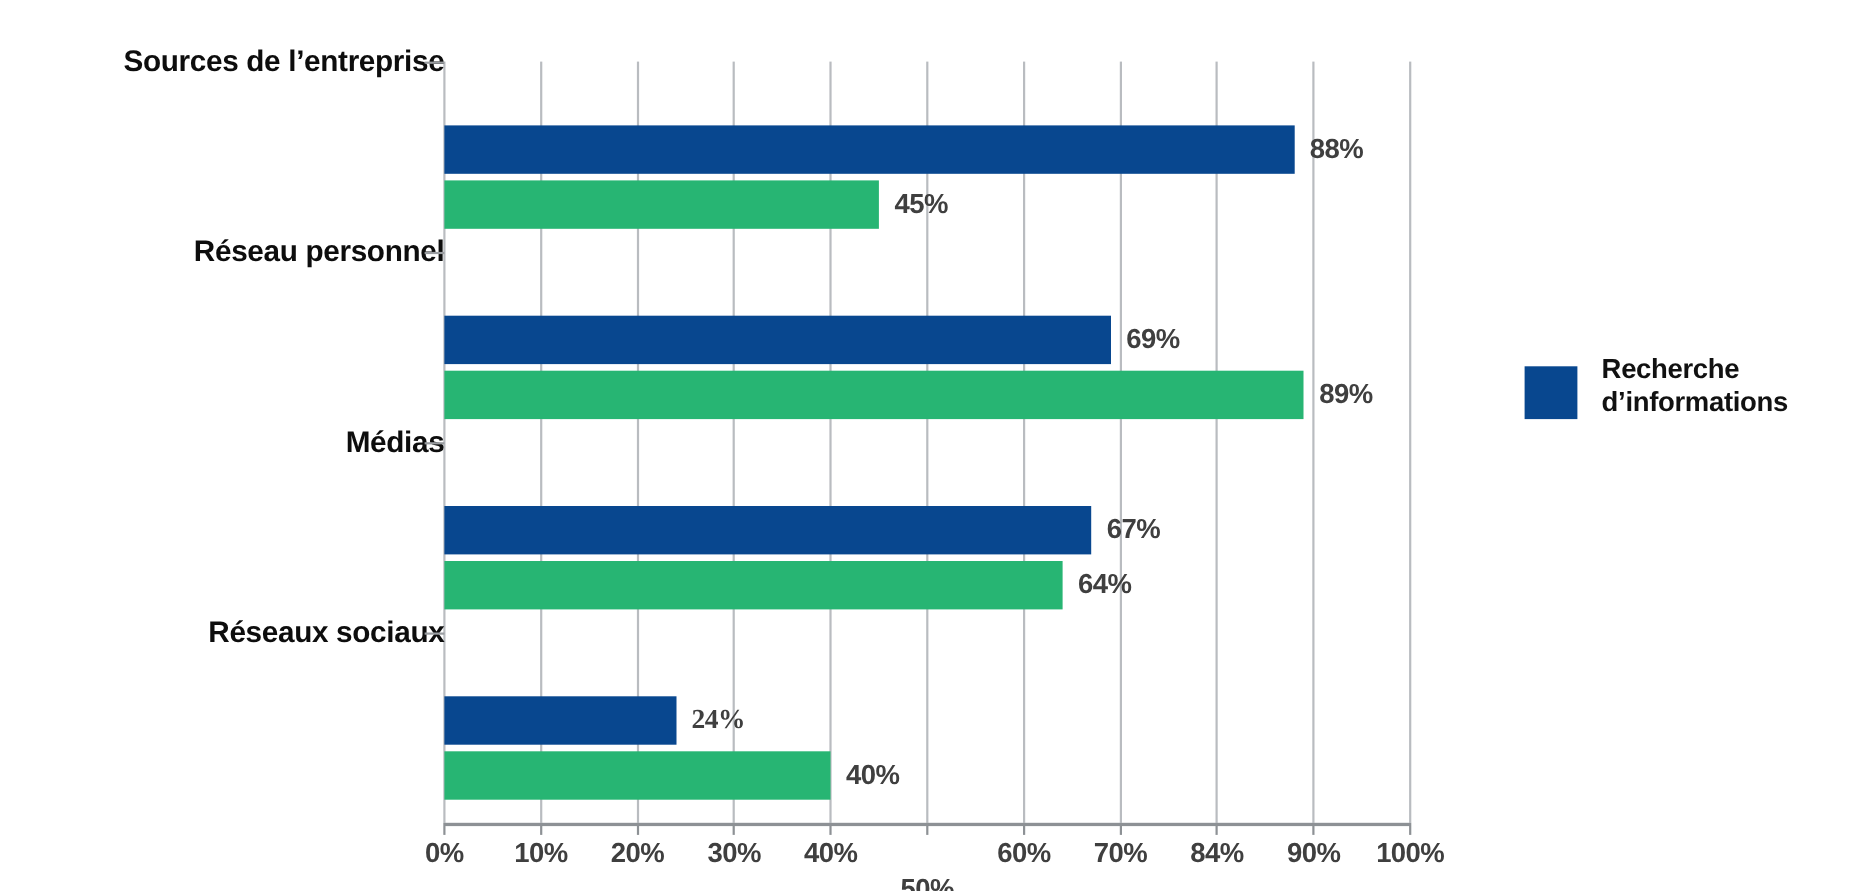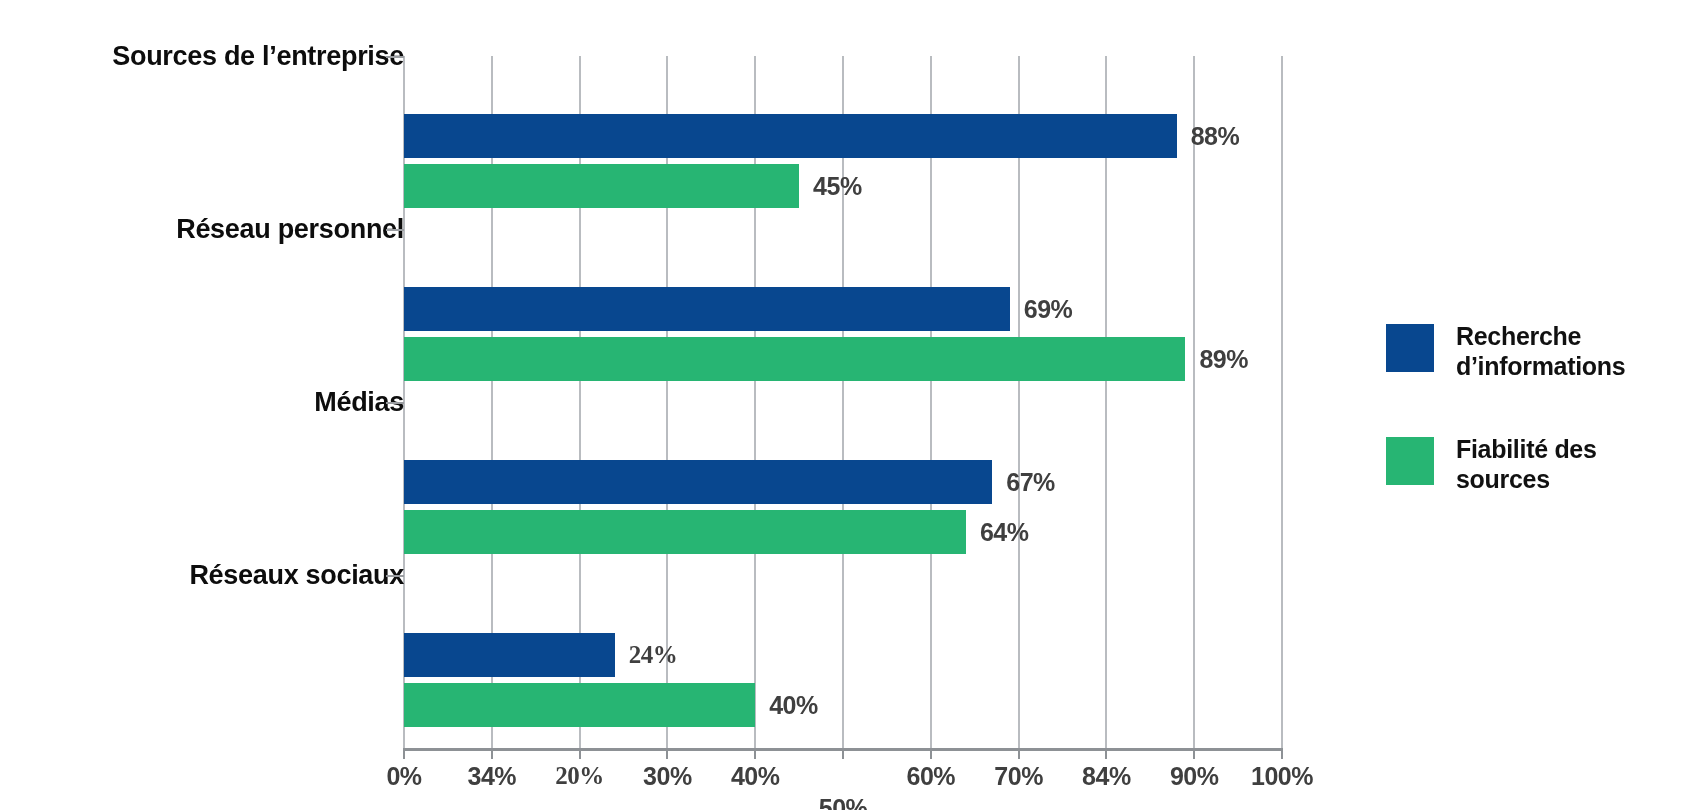--- a/index.html
+++ b/index.html
@@ -67,21 +67,21 @@
     transform:translateY(-50%);
   }
 
   
   .legend{
     position:absolute;
     left:1386px;top:322px;
     width:300px;
   }
   .legend-item{
-    display:flex;align-items:flex-start;
+    display:flex;align-items:flex-end;
     margin-bottom:54px;
   }
   .legend-swatch{
     width:48px;height:48px;flex:0 0 48px;margin-right:22px;margin-top:2px;
   }
   .legend-label{
     font-size:25px;font-weight:bold;color:#111111;
     line-height:1.18;
     letter-spacing:-0.3px;
     white-space:pre-line;
@@ -105,23 +105,23 @@
       <div class="grid-line" style="left: 929.8px; top: 56px; height: 692px;"></div>
       <div class="grid-line" style="left: 1017.6px; top: 56px; height: 692px;"></div>
       <div class="grid-line" style="left: 1105.4px; top: 56px; height: 692px;"></div>
       <div class="grid-line" style="left: 1193.2px; top: 56px; height: 692px;"></div>
       <div class="grid-line" style="left: 1281px; top: 56px; height: 692px;"></div>
     </div>
   <div id="xticks-layer">
       <div class="axis-tick" style="left: 403px;"></div>
       <div class="xtick-label" style="left: 404px;">0%</div>
       <div class="axis-tick" style="left: 490.8px;"></div>
-      <div class="xtick-label" style="left: 491.8px;">34%</div>
+      <div class="xtick-label" style="left: 491.8px;">10%</div>
       <div class="axis-tick" style="left: 578.6px;"></div>
-      <div class="xtick-label" style="left: 579.6px; font-family: Liberation Serif, serif;">20%</div>
+      <div class="xtick-label" style="left: 579.6px;">20%</div>
       <div class="axis-tick" style="left: 666.4px;"></div>
       <div class="xtick-label" style="left: 667.4px;">30%</div>
       <div class="axis-tick" style="left: 754.2px;"></div>
       <div class="xtick-label" style="left: 755.2px;">40%</div>
       <div class="axis-tick" style="left: 842px;"></div>
       <div class="xtick-label" style="left: 843px; margin-top: 32px;">50%</div>
       <div class="axis-tick" style="left: 929.8px;"></div>
       <div class="xtick-label" style="left: 930.8px; text-align: center;">60%</div>
       <div class="axis-tick" style="left: 1017.6px;"></div>
       <div class="xtick-label" style="left: 1018.6px;">70%</div>
@@ -160,20 +160,15 @@
       <div class="bar s1" style="left: 404px; top: 682.5px; width: 351.2px; background: rgb(39, 181, 115);"></div>
       <div class="bar-value" style="left: 769.2px; top: 704.5px;">40%</div>
     </div>
 
   <div class="legend" id="legend">
       <div class="legend-item">
         <div class="legend-swatch" style="background: rgb(8, 71, 143);"></div>
         <div class="legend-label">Recherche
 d’informations</div>
       </div>
-      <div class="legend-item">
-        <div class="legend-swatch" style="background: rgb(39, 181, 115);"></div>
-        <div class="legend-label">Fiabilité des
-sources</div>
-      </div>
     </div>
 
 </div>
 
 </body></html>

